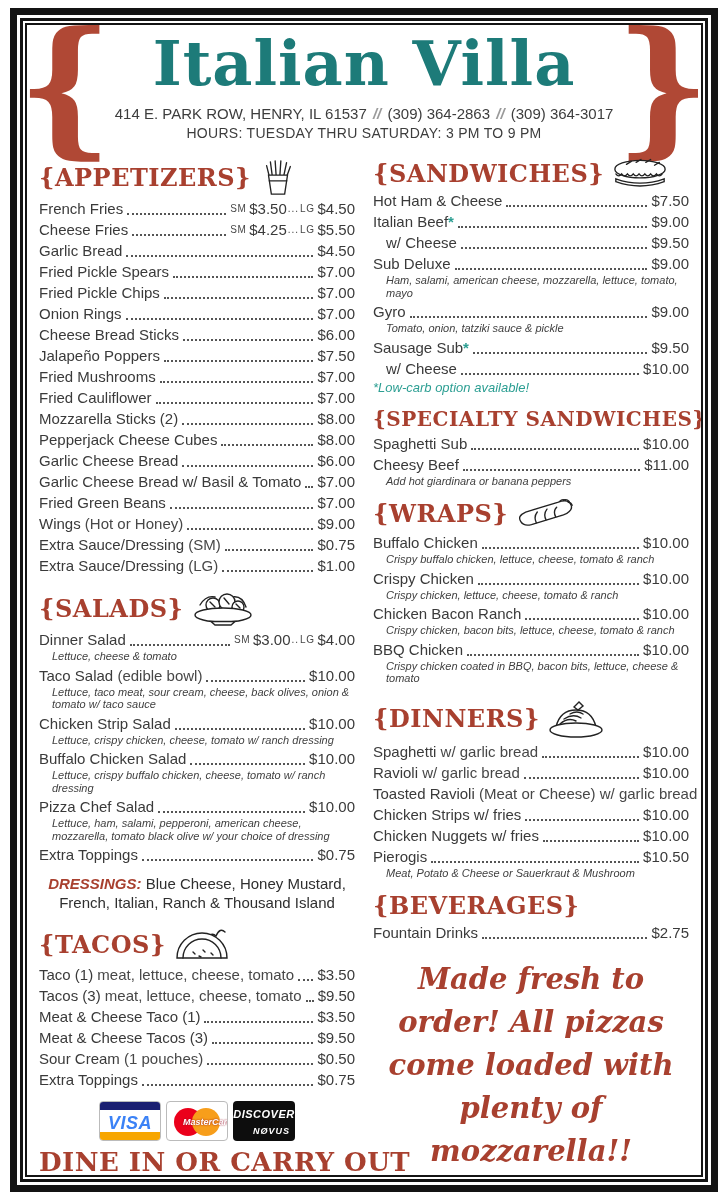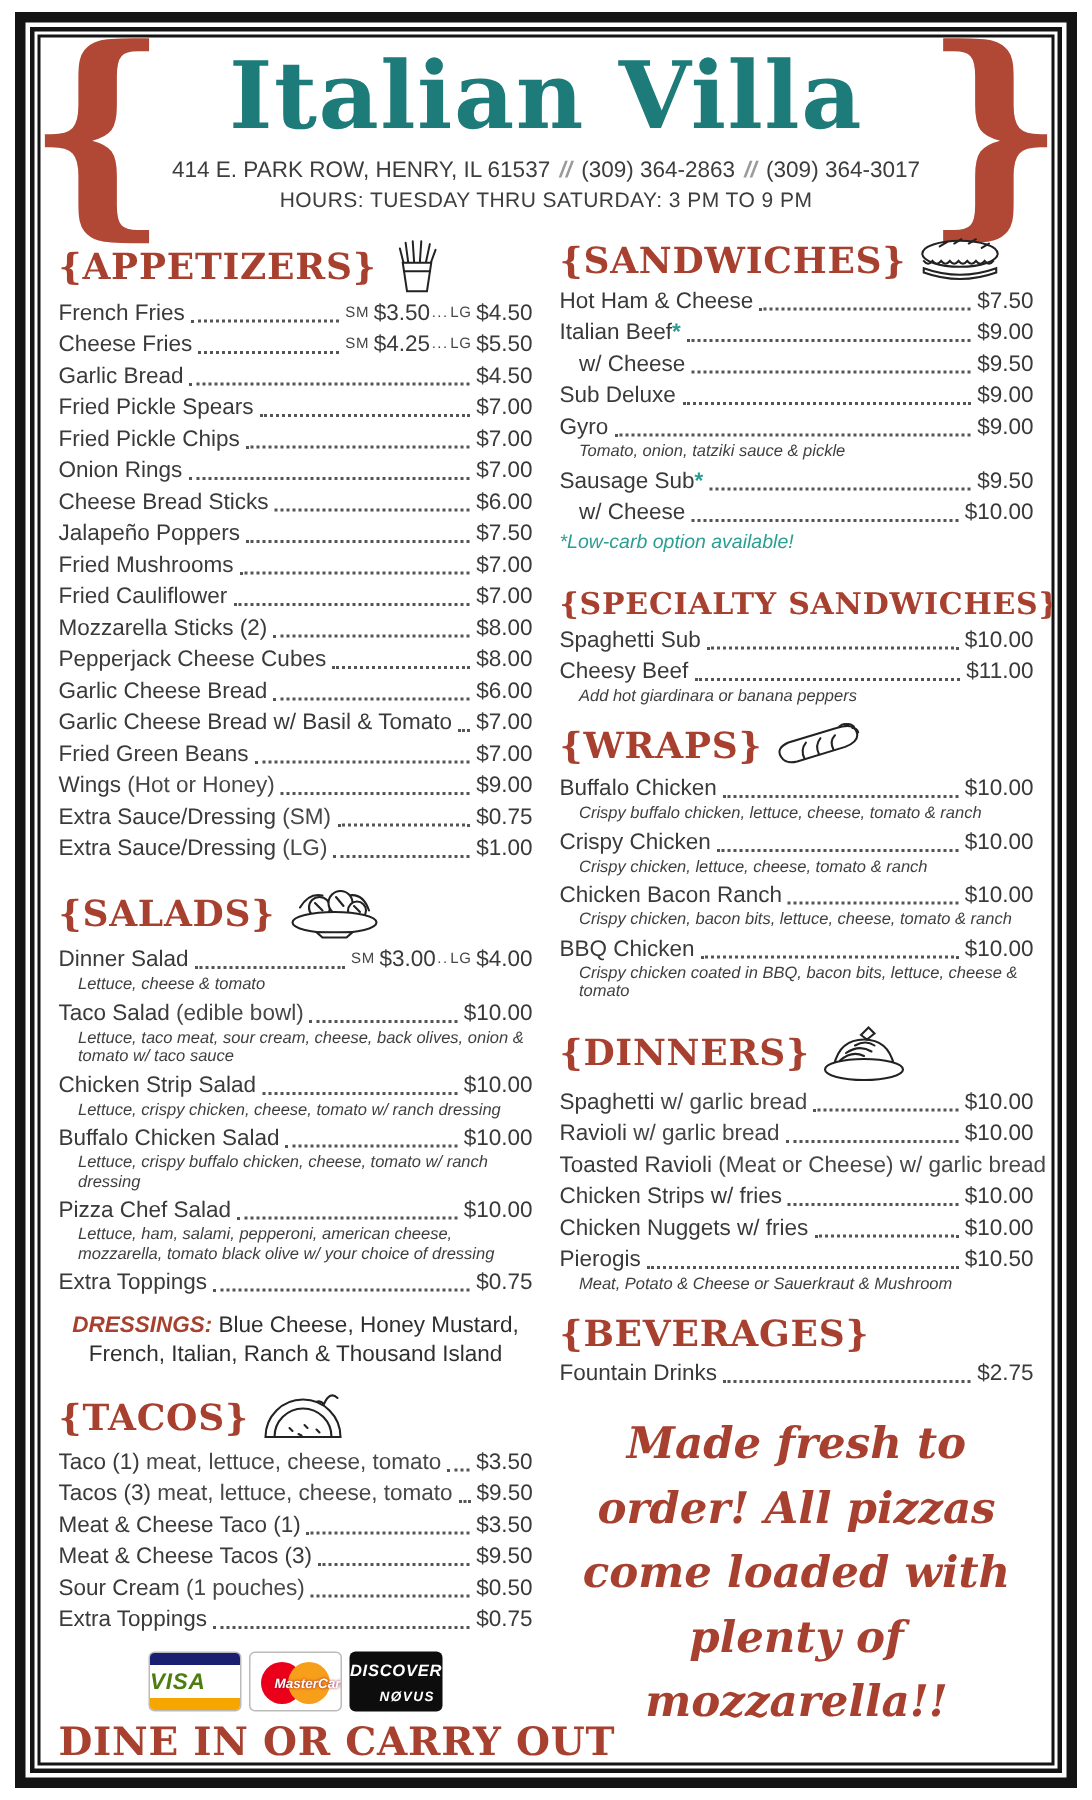--- a/index.html
+++ b/index.html
@@ -43,21 +43,21 @@
 
   .dressings{text-align:center;font-size:15px;line-height:19px;margin:10px 6px 2px 6px;color:#2f2f2f;}
   .dressings .dr-label{color:#a8402f;font-weight:bold;font-style:italic;text-align:center;}
 
   
   .cards-row{display:flex;justify-content:center;align-items:center;gap:5px;margin:12px 0 6px 0;}
   .card{width:62px;height:40px;border-radius:4px;box-sizing:border-box;position:relative;overflow:hidden;}
   .card.visa{background:#fff;border:1px solid #bbb;}
   .visa-band-top{position:absolute;top:0;left:0;right:0;height:8px;background:#1a1f71;}
   .visa-band-bot{position:absolute;bottom:0;left:0;right:0;height:8px;background:#f7a600;}
-  .visa-word{position:absolute;top:11px;left:0;right:0;font-style:italic;font-weight:bold;font-size:15px;color:#4d7c0f;letter-spacing:.5px;}
+  .visa-word{position:absolute;top:11px;left:0;right:0;text-align:center;font-style:italic;font-weight:bold;font-size:18px;color:#3b82f6;letter-spacing:.5px;}
   .card.mc{background:#fff;border:1px solid #bbb;}
   .mc-c1{position:absolute;left:7px;top:6px;width:28px;height:28px;border-radius:50%;background:#eb001b;}
   .mc-c2{position:absolute;right:7px;top:6px;width:28px;height:28px;border-radius:50%;background:#f79e1b;}
   .mc-word{position:absolute;top:15px;left:16px;right:0;text-align:center;font-size:9px;font-style:italic;font-weight:bold;color:#fff;text-shadow:0 0 2px #90001b;}
   .card.disc{background:#0d0d0d;}
   .disc-word{position:absolute;top:7px;left:0;right:0;text-align:center;color:#fff;font-weight:bold;font-style:italic;font-size:11px;letter-spacing:.5px;}
   .disc-sub{position:absolute;bottom:5px;right:5px;color:#fff;font-weight:bold;font-style:italic;font-size:9px;letter-spacing:1px;}
   .dine-in{font-family:"DejaVu Serif",serif;font-weight:bold;color:#a8402f;font-size:26px;text-align:center;letter-spacing:.5px;margin-top:2px;white-space:nowrap;}
 
   
@@ -347,40 +347,41 @@
                 <div class="mi indent">
                   <span class="mi-name">w/ Cheese</span>
                   <span class="leader"></span>
                   <span class="mi-price">$9.50</span>
                 </div>
                 <div class="mi">
                   <span class="mi-name">Sub Deluxe</span>
                   <span class="leader"></span>
                   <span class="mi-price">$9.00</span>
                 </div>
+                <div class="mi-desc">Ham, salami, american cheese, mozzarella, lettuce, tomato, mayo</div>
                 <div class="mi">
                   <span class="mi-name">Gyro</span>
                   <span class="leader"></span>
                   <span class="mi-price">$9.00</span>
                 </div>
                 <div class="mi-desc">Tomato, onion, tatziki sauce &amp; pickle</div>
                 <div class="mi">
                   <span class="mi-name">Sausage Sub<span class="star">*</span></span>
                   <span class="leader"></span>
                   <span class="mi-price">$9.50</span>
                 </div>
                 <div class="mi indent">
                   <span class="mi-name">w/ Cheese</span>
                   <span class="leader"></span>
                   <span class="mi-price">$10.00</span>
                 </div>
               </div>
       <div class="footnote">*Low-carb option available!</div>
 
-      <div class="sec-h" style="margin-top:22px">
+      <div class="sec-h" style="margin-top:12px">
         <span class="sec-title small">{SPECIALTY SANDWICHES}</span>
       </div>
       <div>
                 <div class="mi">
                   <span class="mi-name">Spaghetti Sub</span>
                   <span class="leader"></span>
                   <span class="mi-price">$10.00</span>
                 </div>
                 <div class="mi">
                   <span class="mi-name">Cheesy Beef</span>

